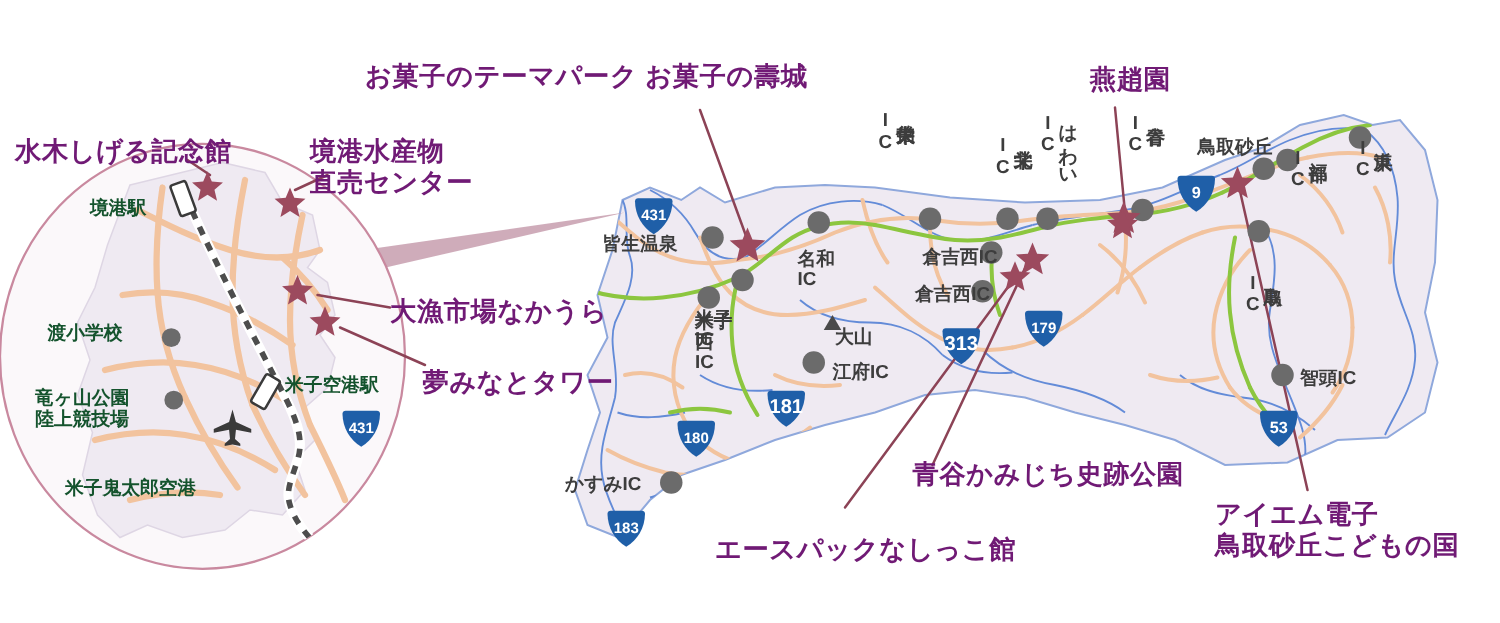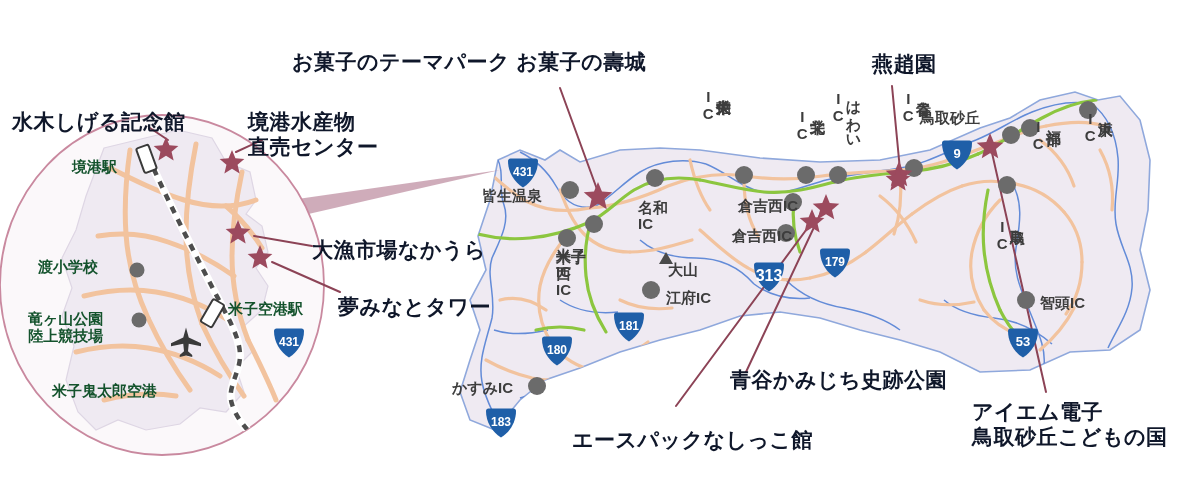--- a/index.html
+++ b/index.html
@@ -1,21 +1,21 @@
 <!DOCTYPE html>
 <html><head>
 <meta charset="utf-8">
 <style>
   html,body{margin:0;padding:0;background:#ffffff;}
   body{width:1200px;height:498px;position:relative;overflow:hidden;
        font-family:"Liberation Sans","DejaVu Sans",sans-serif;color:#1a1a1a;}
   #stage{position:absolute;inset:0;width:1200px;height:498px;}
   svg.layer{position:absolute;left:0;top:0;width:1200px;height:498px;overflow:visible;}
 
-  .callout{position:absolute;font-weight:bold;color:#0f172a;letter-spacing:.5px;
+  .callout{position:absolute;font-weight:bold;color:#701a75;letter-spacing:.5px;
            line-height:1.18;white-space:pre-line;}
   .callout.big{font-size:21px;}
 
   .mlabel{position:absolute;color:#3d3d3d;font-size:15px;font-weight:bold;
           line-height:1.05;white-space:pre-line;letter-spacing:0px;}
   .mlabel.vert{writing-mode:vertical-rl;text-orientation:upright;}
 
   .ilabel{position:absolute;color:#14532d;font-size:15px;font-weight:bold;
           line-height:1.15;white-space:pre-line;text-align:center;}
 
@@ -249,21 +249,21 @@
       <div class="mlabel vert" style="left: 700px; top: 88px;">大栄東伯
 IC</div>
       <div class="mlabel vert" style="left: 794px; top: 108px;">北栄
 IC</div>
       <div class="mlabel vert" style="left: 830px; top: 90px;">はわい
 IC</div>
       <div class="mlabel" style="left: 738px; top: 198px;">倉吉西IC</div>
       <div class="mlabel" style="left: 732px; top: 228px;">倉吉西IC</div>
       <div class="mlabel vert" style="left: 900px; top: 90px;">青谷
 IC</div>
-      <div class="mlabel" style="left: 920px; top: 110px;">鳥取砂丘</div>
+      <div class="mlabel" style="left: 958px; top: 110px;">鳥取砂丘</div>
       <div class="mlabel vert" style="left: 1030px; top: 118px;">福部
 IC</div>
       <div class="mlabel vert" style="left: 1082px; top: 110px;">東浜
 IC</div>
       <div class="mlabel vert" style="left: 994px; top: 218px;">鳥取
 IC</div>
       <div class="mlabel" style="left: 1040px; top: 295px;">智頭IC</div>
     </div>
   <div id="insetlabel-layer">
       <div class="ilabel" style="left: 72px; top: 158px;">境港駅</div>
@@ -272,21 +272,21 @@
 陸上競技場</div>
       <div class="ilabel" style="left: 52px; top: 382px;">米子鬼太郎空港</div>
       <div class="ilabel" style="left: 228px; top: 300px;">米子空港駅</div>
     </div>
   <div id="shield-layer">
       <div class="shield" style="left: 506px; top: 158px;"><svg viewBox="0 0 34 30" width="34" height="30">
           <path d="M2,3 C2,1.5 3,0.6 4.5,0.6 L29.5,0.6 C31,0.6 32,1.5 32,3 C32,14 26,24 17,29.4 C8,24 2,14 2,3 Z" fill="#1f5fa8"></path>
         </svg><span style="font-size: 12px;">431</span></div>
       <div class="shield" style="left: 612px; top: 312px;"><svg viewBox="0 0 34 30" width="34" height="30">
           <path d="M2,3 C2,1.5 3,0.6 4.5,0.6 L29.5,0.6 C31,0.6 32,1.5 32,3 C32,14 26,24 17,29.4 C8,24 2,14 2,3 Z" fill="#1f5fa8"></path>
-        </svg><span style="font-size: 12px;">181</span></div>
+        </svg><span style="font-size: 16px;">181</span></div>
       <div class="shield" style="left: 540px; top: 336px;"><svg viewBox="0 0 34 30" width="34" height="30">
           <path d="M2,3 C2,1.5 3,0.6 4.5,0.6 L29.5,0.6 C31,0.6 32,1.5 32,3 C32,14 26,24 17,29.4 C8,24 2,14 2,3 Z" fill="#1f5fa8"></path>
         </svg><span style="font-size: 12px;">180</span></div>
       <div class="shield" style="left: 484px; top: 408px;"><svg viewBox="0 0 34 30" width="34" height="30">
           <path d="M2,3 C2,1.5 3,0.6 4.5,0.6 L29.5,0.6 C31,0.6 32,1.5 32,3 C32,14 26,24 17,29.4 C8,24 2,14 2,3 Z" fill="#1f5fa8"></path>
         </svg><span style="font-size: 12px;">183</span></div>
       <div class="shield" style="left: 752px; top: 262px;"><svg viewBox="0 0 34 30" width="34" height="30">
           <path d="M2,3 C2,1.5 3,0.6 4.5,0.6 L29.5,0.6 C31,0.6 32,1.5 32,3 C32,14 26,24 17,29.4 C8,24 2,14 2,3 Z" fill="#1f5fa8"></path>
         </svg><span style="font-size: 16px;">313</span></div>
       <div class="shield" style="left: 818px; top: 248px;"><svg viewBox="0 0 34 30" width="34" height="30">

